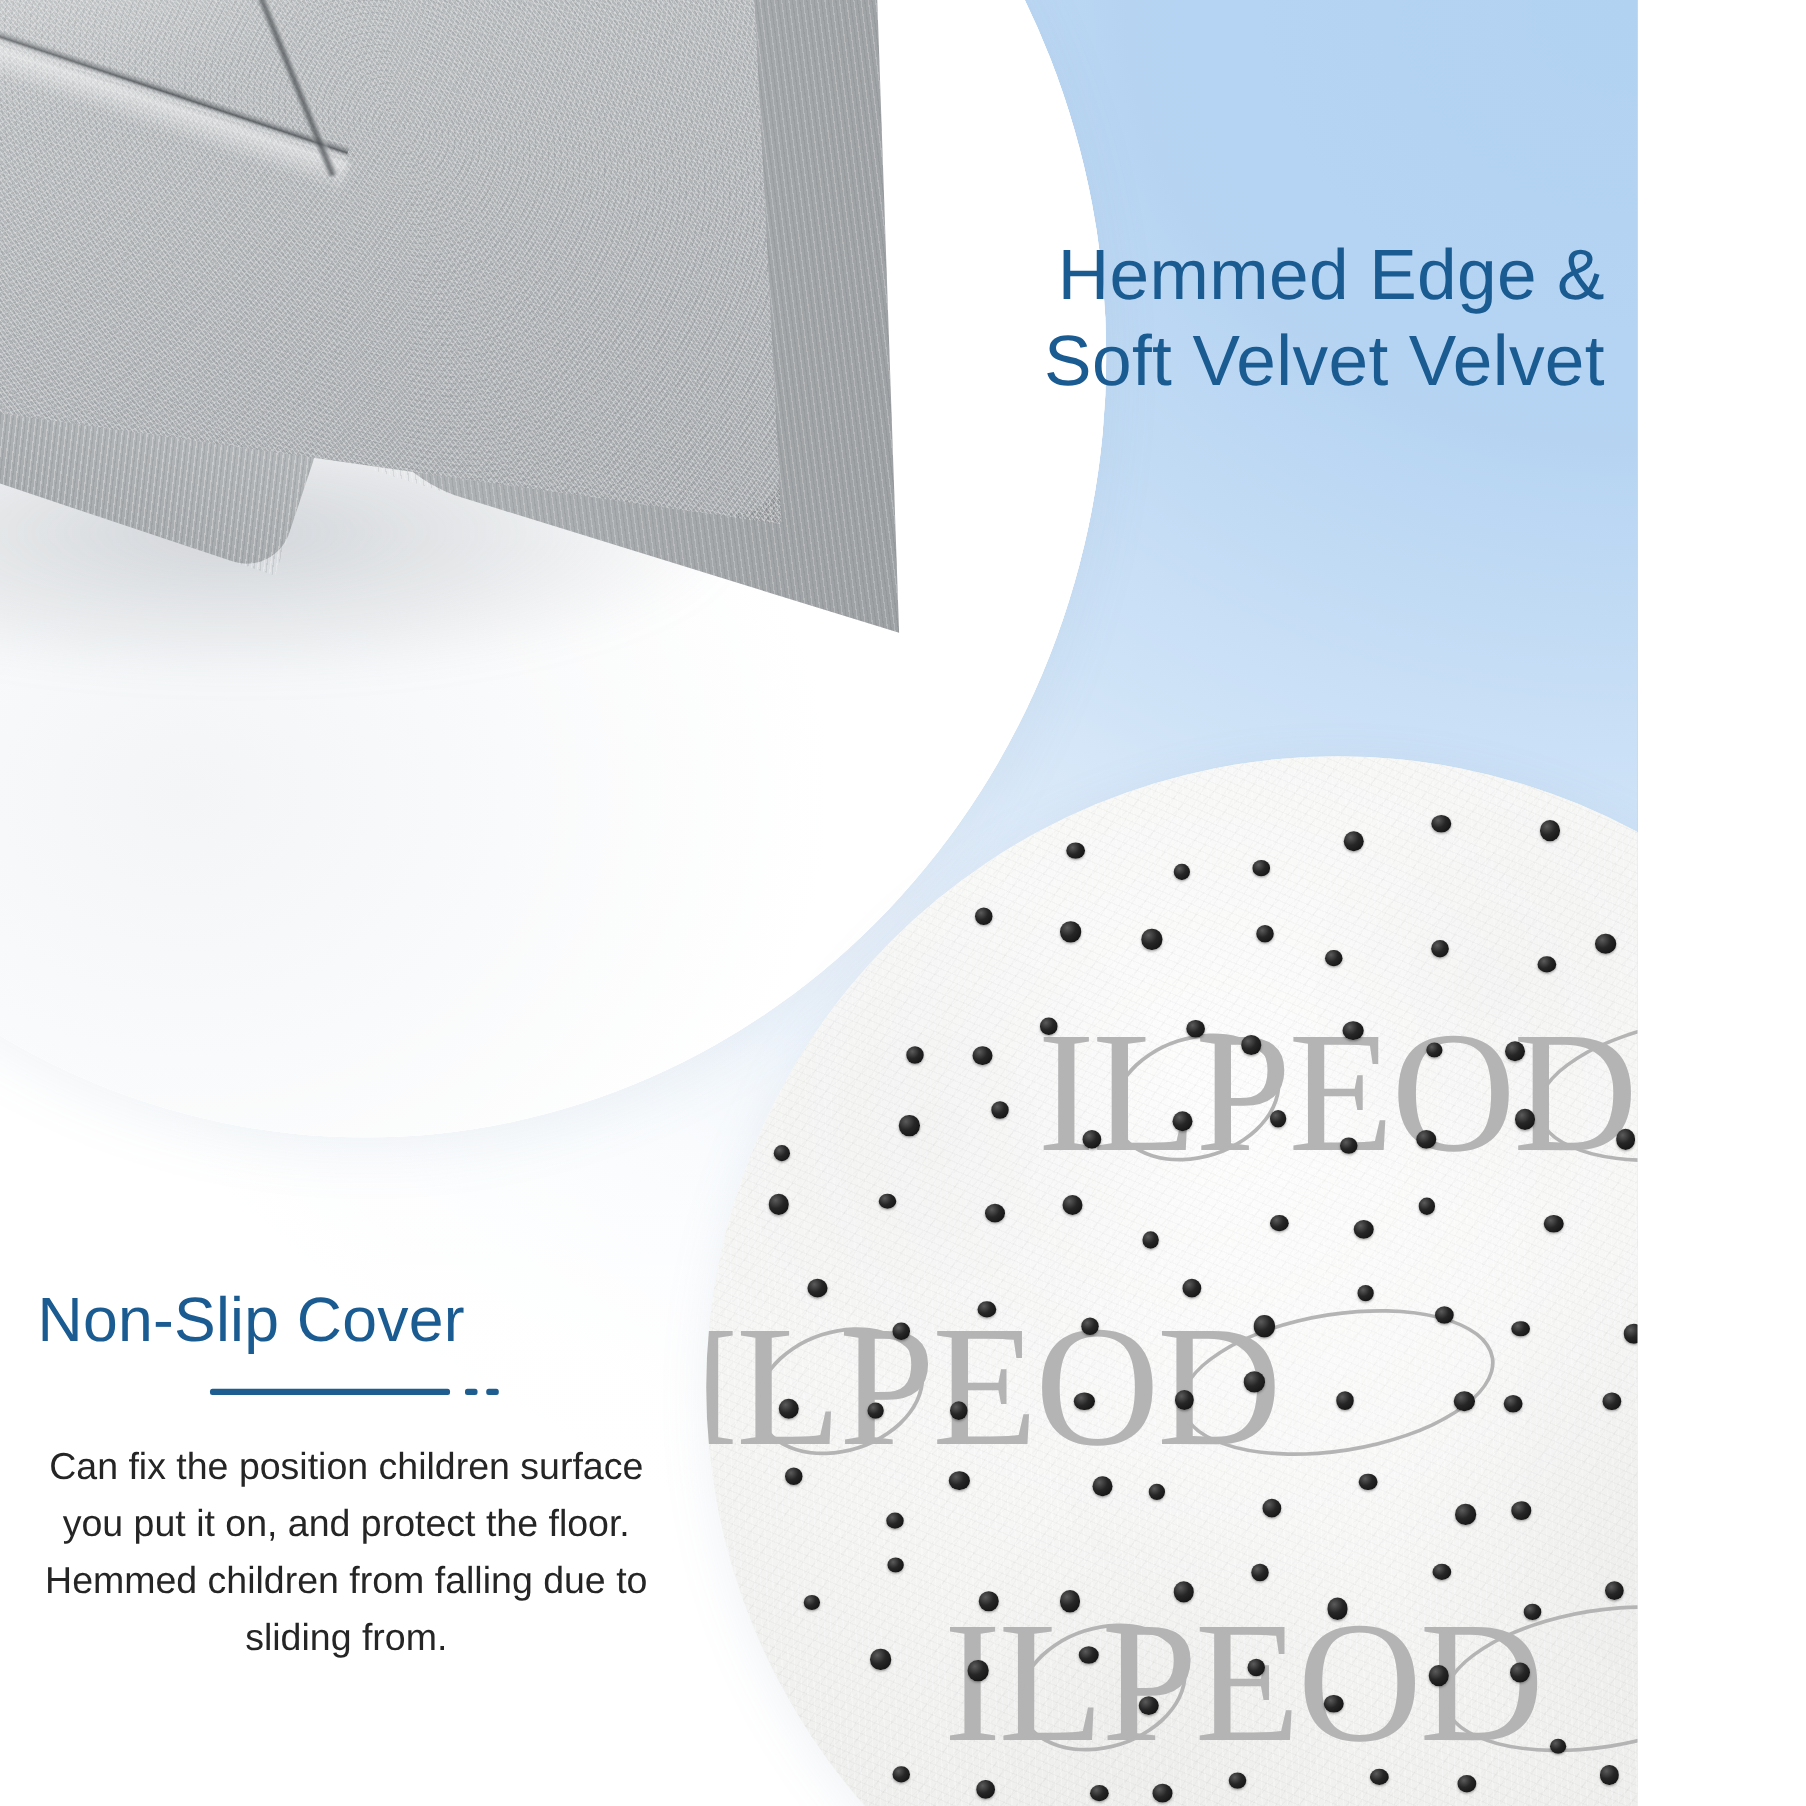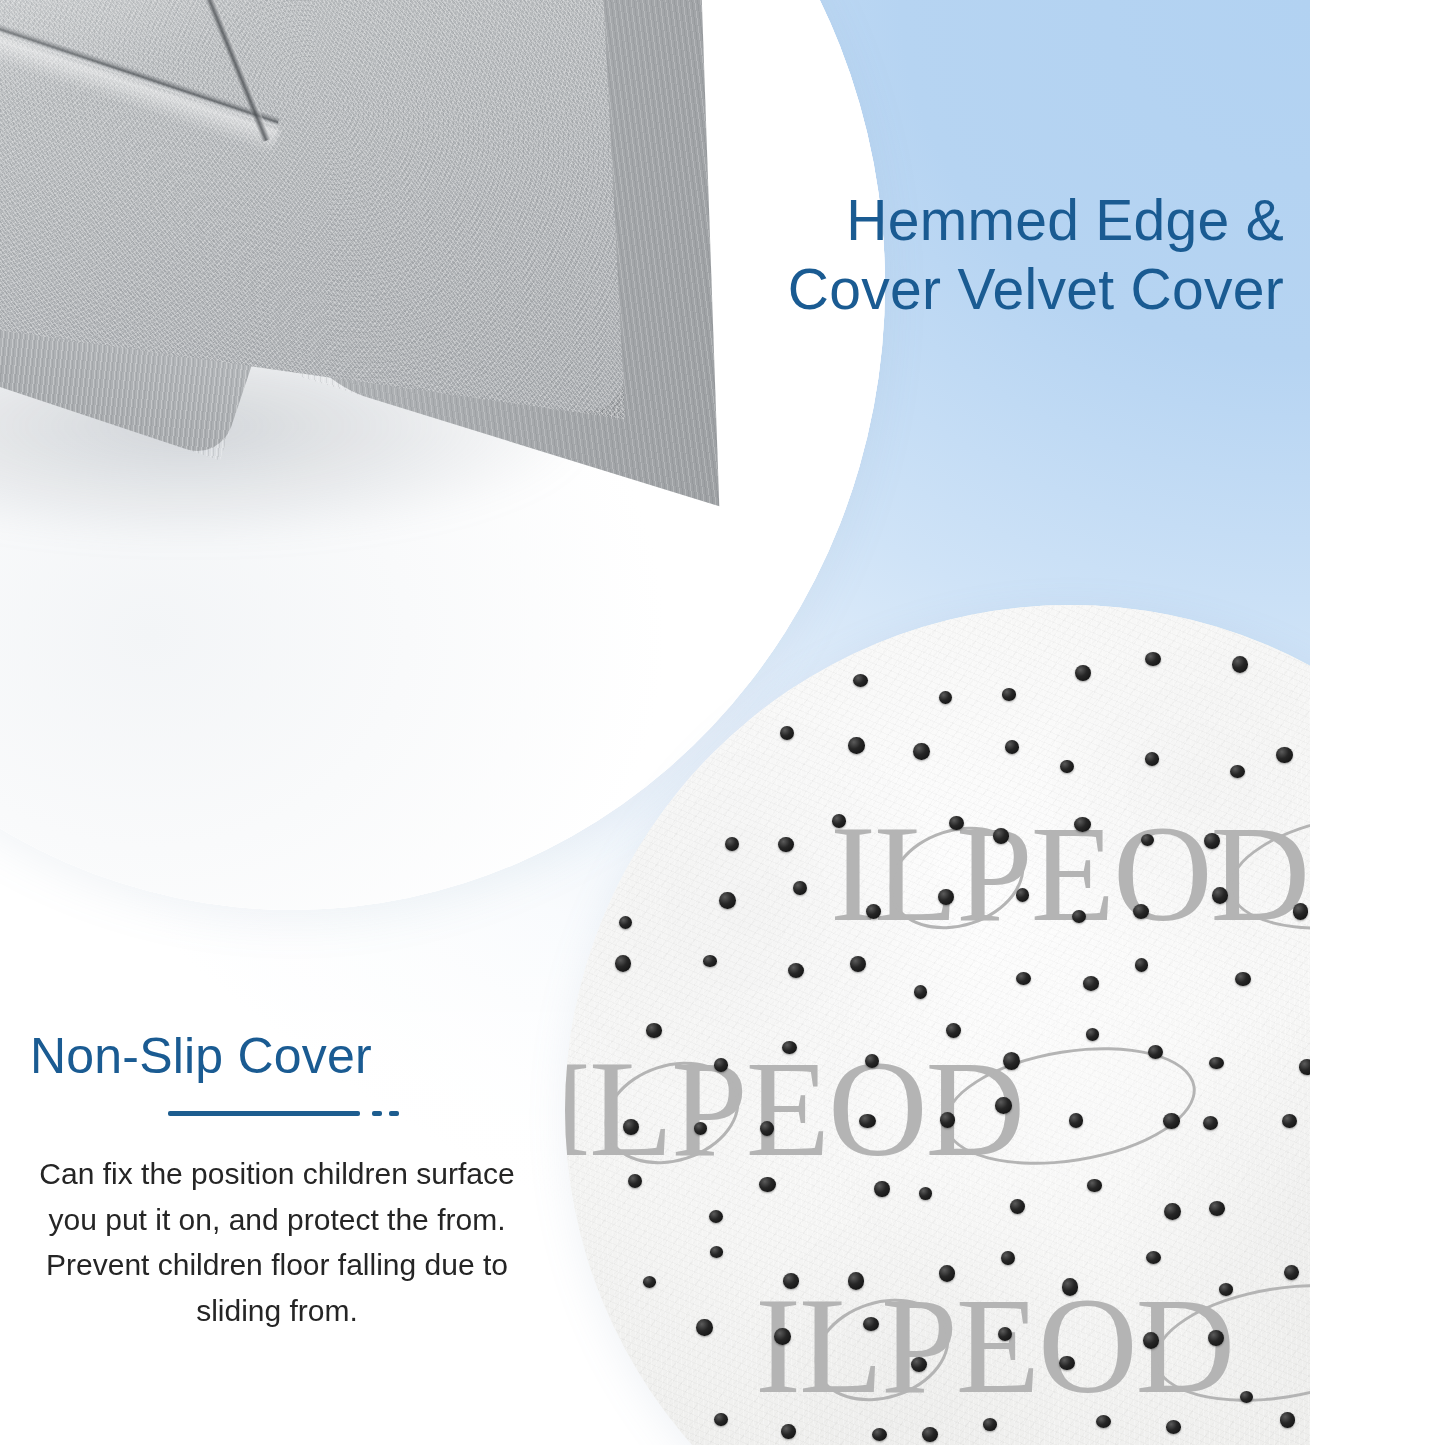--- a/index.html
+++ b/index.html
@@ -502,33 +502,33 @@
         <span class="dot" style="left: 674.943px; top: 786.143px; width: 13.213px; height: 12.3194px;"></span>
         <span class="dot" style="left: 715.3px; top: 807.288px; width: 14.541px; height: 15.2383px;"></span>
         <span class="dot" style="left: 790.993px; top: 806.544px; width: 15.0286px; height: 15.6281px;"></span>
       </div>
 
     <div class="edge-fade"></div>
   </div>
 
   <div class="heading-right">
     <span class="ln">Hemmed Edge &amp;</span>
-    <span class="ln">Cover Velvet Cover</span>
+    <span class="ln">Soft Velvet Velvet</span>
   </div>
 
   <div class="block-left">
     <div class="title-left">Non-Slip Cover</div>
 
     <div class="divider">
       <span class="bar"></span>
       <span class="d1"></span>
       <span class="d2"></span>
     </div>
 
     <div class="body-left">
       <span class="ln">Can fix the position children surface</span>
-      <span class="ln">you put it on, and protect the from.</span>
-      <span class="ln">Prevent children floor falling due to</span>
+      <span class="ln">you put it on, and protect the floor.</span>
+      <span class="ln">Hemmed children from falling due to</span>
       <span class="ln">sliding from.</span>
     </div>
   </div>
 
 </div>
 
 </body></html>

